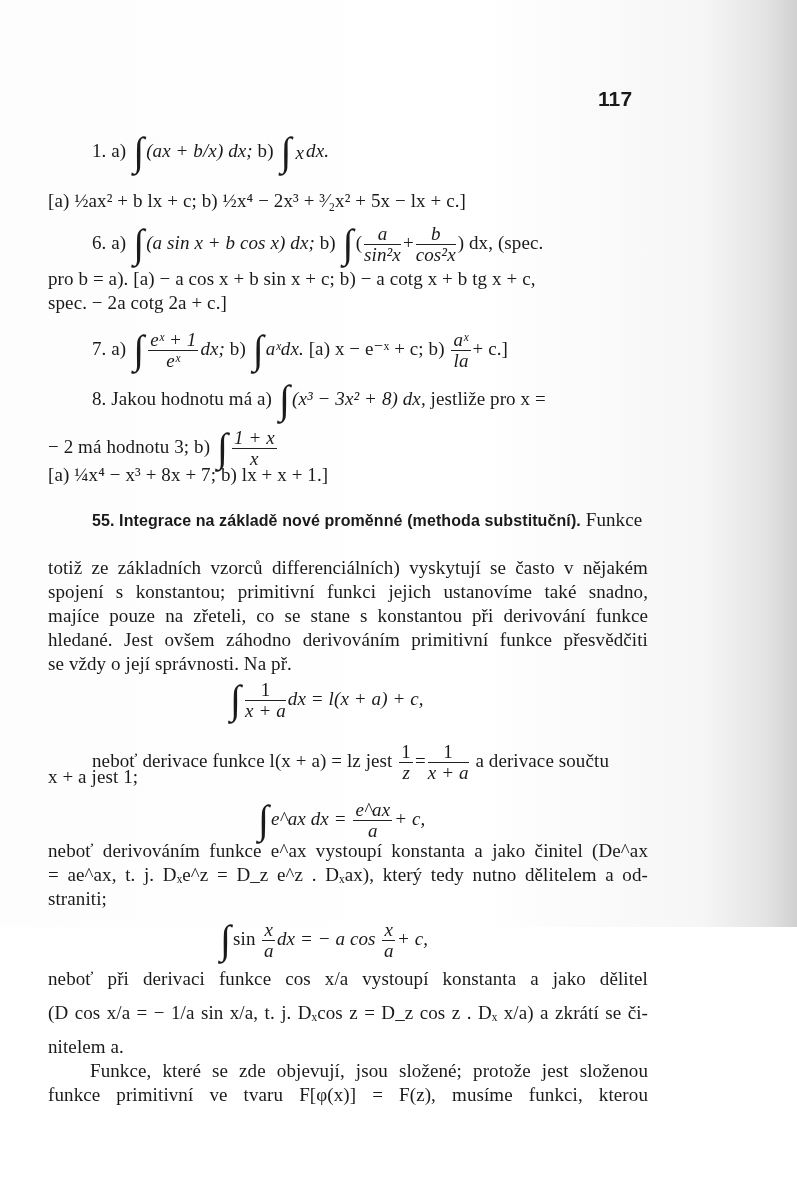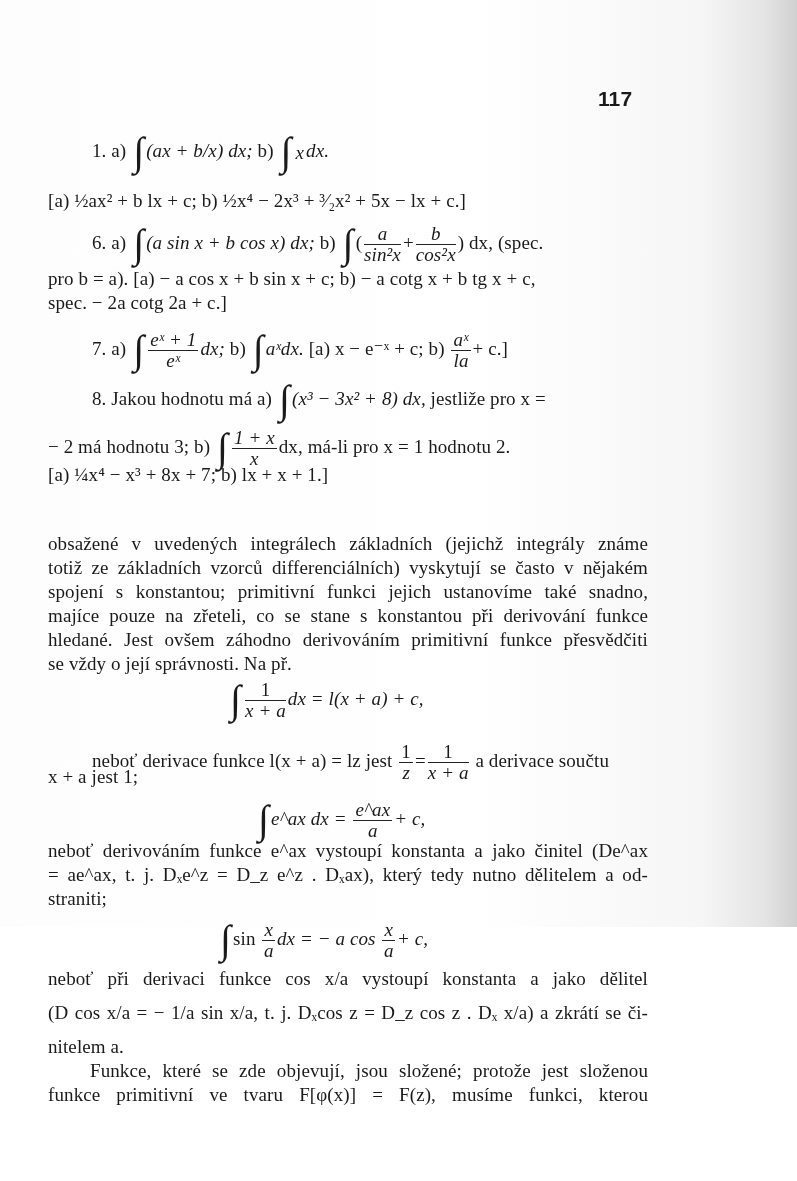--- a/index.html
+++ b/index.html
@@ -61,25 +61,28 @@
     <span class="frac"><span class="num m">aˣ</span><span class="den m">la</span></span><span>+ c.]</span>
   </div>
 
   <div class="ln" style="left:92px; top:388px;">
     <span>8. Jakou hodnotu má a)</span>
     <span class="int">∫</span><span class="m">(x³ − 3x² + 8) dx,</span>
     <span>jestliže pro x =</span>
   </div>
   <div class="ln" style="left:48px; top:428px;">
     <span>− 2 má hodnotu 3; b)</span>
-    <span class="int">∫</span><span class="frac"><span class="num m">1 + x</span><span class="den m">x</span></span><span>dx,  má-li pro  x = 1  hodnotu 2.</span>
+    <span class="int">∫</span><span class="frac"><span class="num m">1 + x</span><span class="den m">x</span></span>
   </div>
   <div class="ln" style="left:48px; top:464px;">[a) ¼x⁴ − x³ + 8x + 7; b) lx + x + 1.]</div>
 
-  <div class="ln just" style="left:48px; top:533px;">obsažené v uvedených integrálech základních (jejichž integrály známe</div>
+  <div class="ln" style="left:92px; top:509px;">
+    <span class="heading">55. Integrace na základě nové proměnné (methoda substituční).</span>
+    <span>Funkce</span>
+  </div>
   <div class="ln just" style="left:48px; top:557px;">totiž ze základních vzorců differenciálních) vyskytují se často v nějakém</div>
   <div class="ln just" style="left:48px; top:581px;">spojení s konstantou; primitivní funkci jejich ustanovíme také snadno,</div>
   <div class="ln just" style="left:48px; top:605px;">majíce pouze na zřeteli, co se stane s konstantou při derivování funkce</div>
   <div class="ln just" style="left:48px; top:629px;">hledané. Jest ovšem záhodno derivováním primitivní funkce přesvědčiti</div>
   <div class="ln" style="left:48px; top:653px;">se vždy o její správnosti. Na př.</div>
 
   <div class="ln" style="left:228px; top:680px;">
     <span class="int">∫</span><span class="frac"><span class="num">1</span><span class="den m">x + a</span></span><span class="m">dx = l(x + a) + c,</span>
   </div>
 

